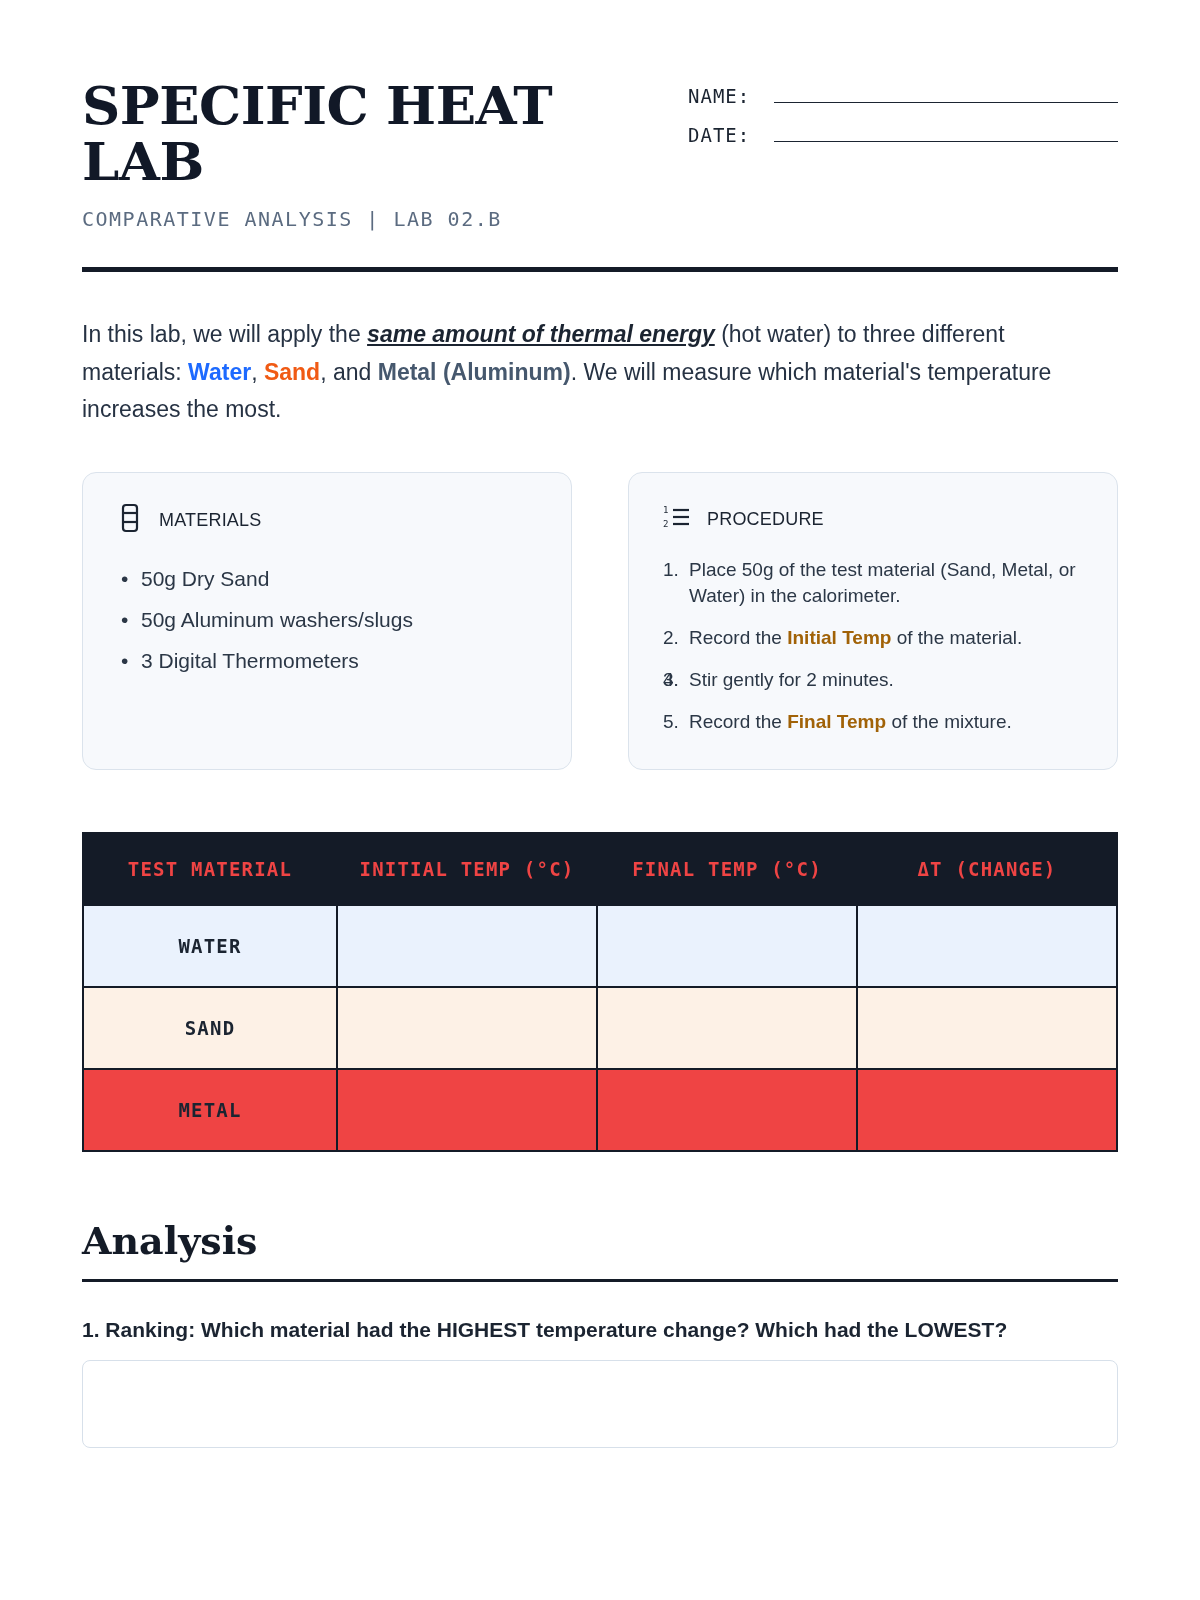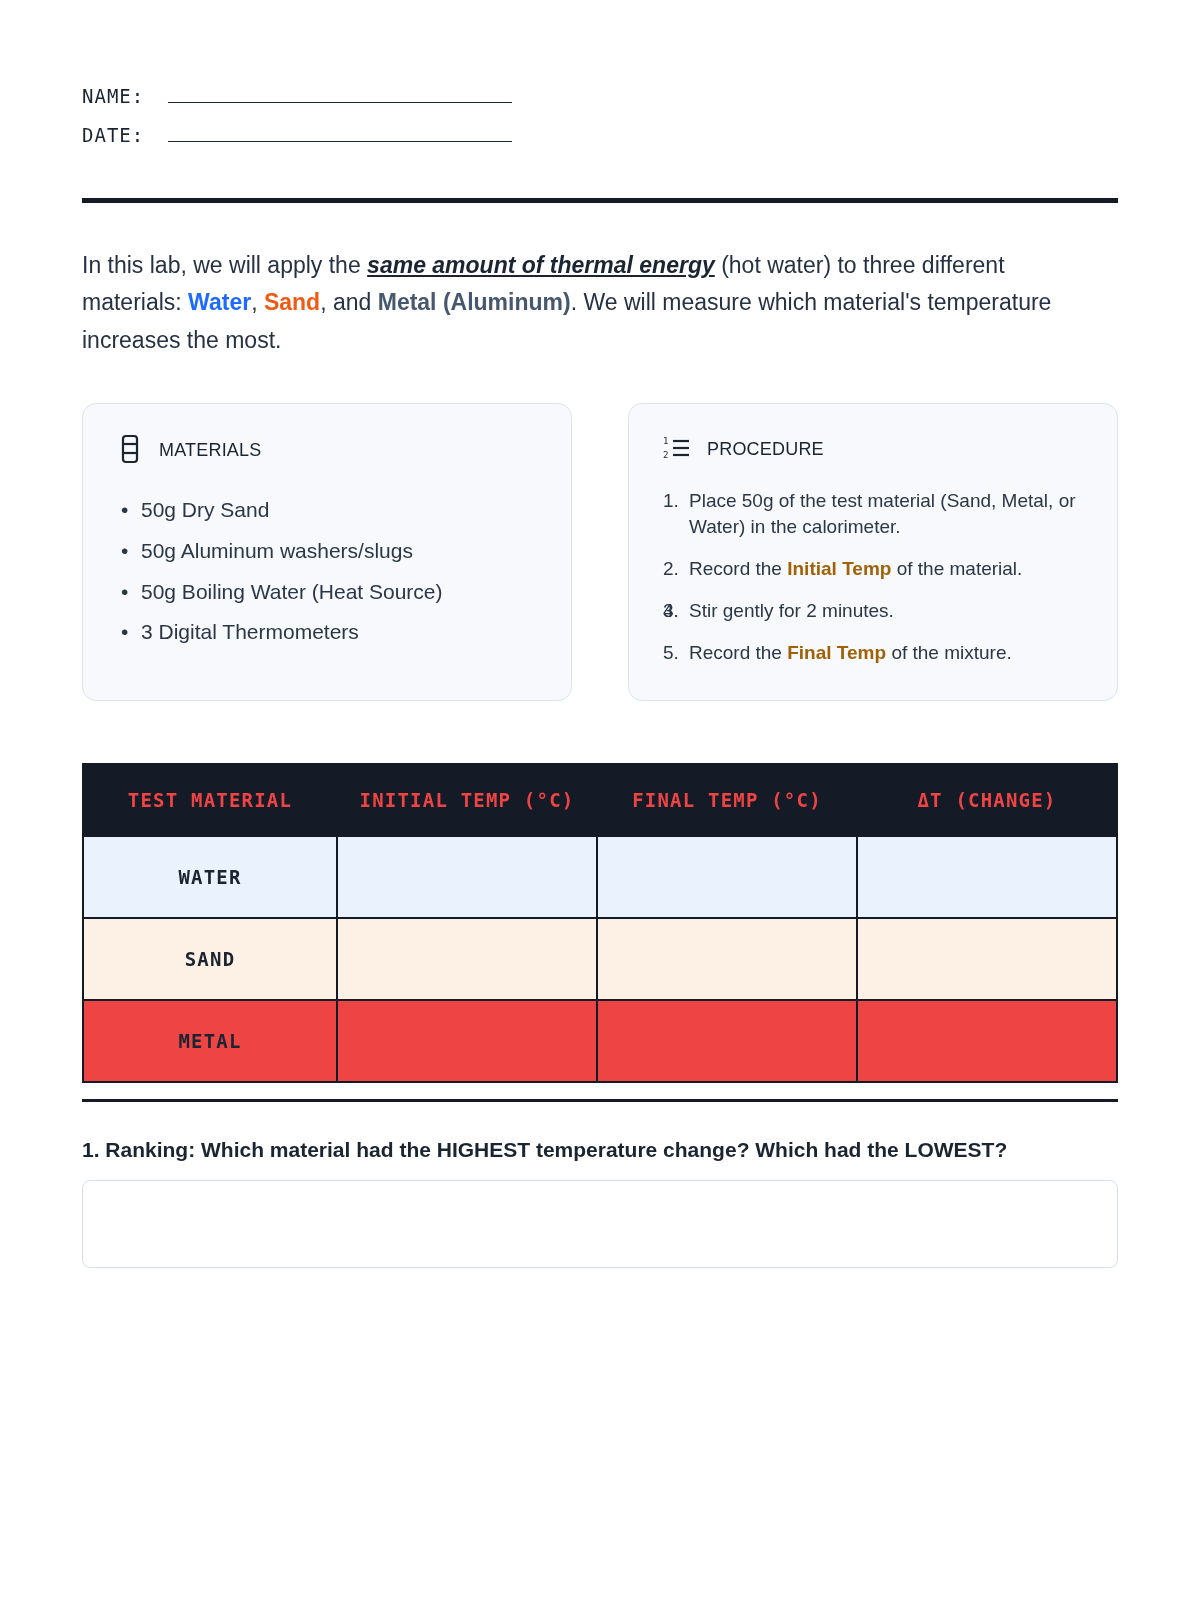--- a/index.html
+++ b/index.html
@@ -221,20 +221,24 @@
     height: 86px;
     background: #ffffff;
   }
 </style>
 </head>
 <body>
 
 <div class="page">
 
   <div class="header">
+    <div class="title-block">
+      <h1 class="main-title">SPECIFIC HEAT LAB</h1>
+      <div class="subtitle">COMPARATIVE ANALYSIS | LAB 02.B</div>
+    </div>
     <div class="namedate">
       <div class="nd-row">
         <span class="nd-label">NAME:</span>
         <span class="nd-line"></span>
       </div>
       <div class="nd-row">
         <span class="nd-label">DATE:</span>
         <span class="nd-line"></span>
       </div>
     </div>
@@ -253,21 +257,20 @@
             <rect x="6" y="2" width="14" height="26" rx="3" stroke="#1b2431" stroke-width="2.2"></rect>
             <line x1="6" y1="10" x2="20" y2="10" stroke="#1b2431" stroke-width="2.2"></line>
             <line x1="6" y1="19" x2="20" y2="19" stroke="#1b2431" stroke-width="2.2"></line>
           </svg>
         </span>
         <span class="card-title">MATERIALS</span>
       </div>
       <ul class="mat-list">
         <li>50g Dry Sand</li>
         <li>50g Aluminum washers/slugs</li>
-        <li>50g Boiling Water (Heat Source)</li>
         <li>3 Digital Thermometers</li>
       </ul>
     </div>
 
     <div class="card">
       <div class="card-head">
         <span class="icon">
           <svg width="28" height="28" viewBox="0 0 28 28" fill="none" xmlns="http://www.w3.org/2000/svg">
             <text x="0" y="10" font-family="DejaVu Sans Mono, monospace" font-size="9" fill="#1b2431">1</text>
             <text x="0" y="24" font-family="DejaVu Sans Mono, monospace" font-size="9" fill="#1b2431">2</text>
@@ -313,18 +316,19 @@
       </tr>
       <tr class="row-metal">
         <td>METAL</td>
         <td></td>
         <td></td>
         <td></td>
       </tr>
     </tbody>
   </table>
 
+  <h2 class="analysis-title">Analysis</h2>
   <div class="rule-med"></div>
 
   <div class="question">1. Ranking: Which material had the HIGHEST temperature change? Which had the LOWEST?</div>
   <div class="answer-box"></div>
 
 </div>
 
 </body></html>

